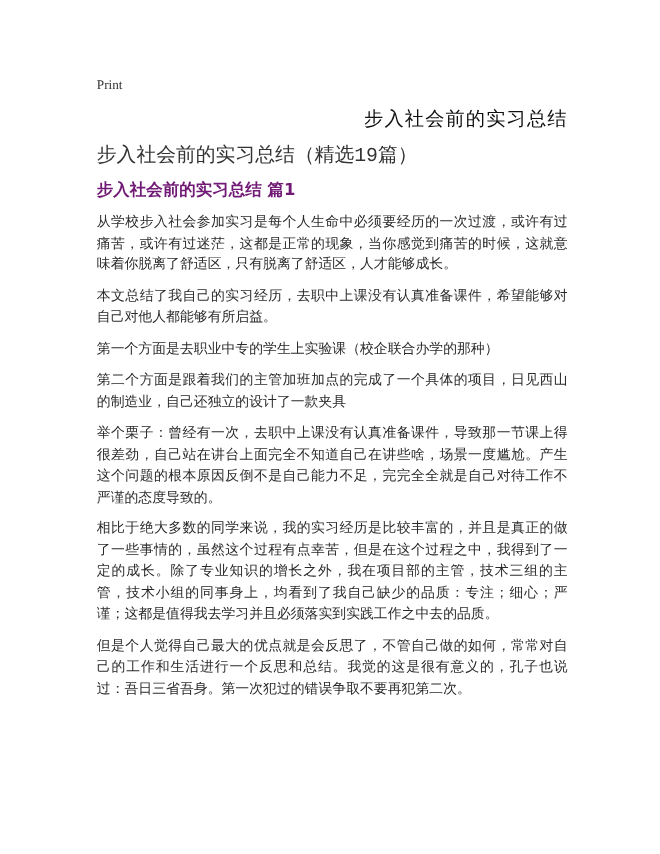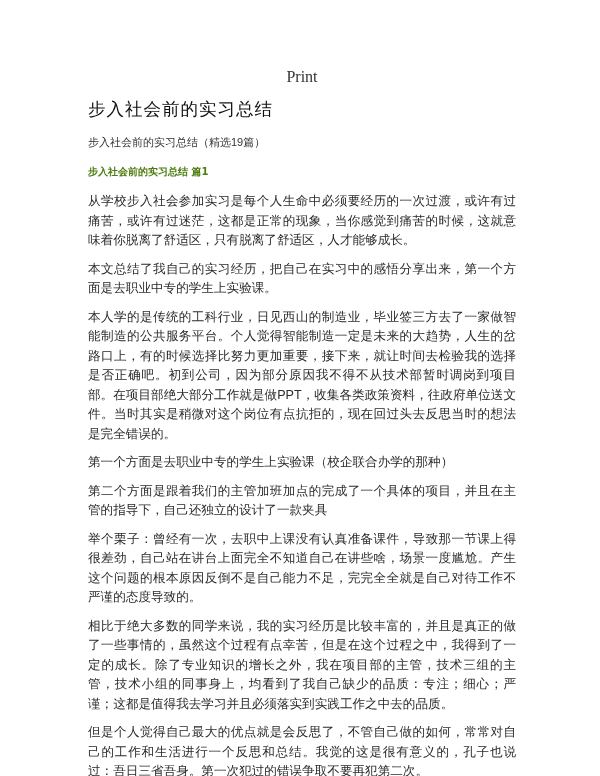--- a/index.html
+++ b/index.html
@@ -15,50 +15,49 @@
       color: #222222;
     }
     .page {
       position: absolute;
       left: 88px;
       top: 70px;
       width: 428px;
     }
     .print-label {
       font-family: "Liberation Serif", "DejaVu Serif", serif;
-      font-size: 16px;
+      font-size: 12px;
       color: #333333;
       margin: 0 0 12px 0;
       line-height: 14px;
-      text-align: center;
     }
     .doc-title {
       font-family: "DejaVu Sans", "Liberation Sans", sans-serif;
       font-size: 17.5px;
       font-weight: normal;
-      text-align: left;
+      text-align: right;
       margin: 0 0 10px 0;
       line-height: 26px;
       color: #111111;
       letter-spacing: 1px;
     }
     .subtitle {
-      font-family: Liberation Sans, sans-serif;
-      font-size: 11px;
+      font-family: Liberation Mono, monospace;
+      font-size: 18px;
       margin: 0 0 10px 0;
       line-height: 20px;
       color: #333333;
     }
     .section-heading {
       font-family: "DejaVu Sans", "Liberation Sans", sans-serif;
-      font-size: 10px;
+      font-size: 15px;
       font-weight: bold;
       margin: 0 0 10px 0;
       line-height: 20px;
-      color: #4d7c0f;
+      color: #701a75;
     }
     .para {
       font-family: Liberation Sans, sans-serif;
       font-size: 12.6px;
       line-height: 19.5px;
       margin: 0 0 9px 0;
       color: #2a2a2a;
       text-align: justify;
       word-break: break-all;
     }
@@ -66,20 +65,19 @@
 </head>
 <body>
 
 <div class="page">
   <div class="print-label">Print</div>
   <h1 class="doc-title">步入社会前的实习总结</h1>
   <div class="subtitle">步入社会前的实习总结（精选19篇）</div>
   <div class="section-heading">步入社会前的实习总结 篇1</div>
 
   <p class="para">从学校步入社会参加实习是每个人生命中必须要经历的一次过渡，或许有过痛苦，或许有过迷茫，这都是正常的现象，当你感觉到痛苦的时候，这就意味着你脱离了舒适区，只有脱离了舒适区，人才能够成长。</p>
-  <p class="para">本文总结了我自己的实习经历，把自己在实习中的感悟分享出来，第一个方面是去职业中专的学生上实验课。</p>
-  <p class="para">本人学的是传统的工科行业，日见西山的制造业，毕业签三方去了一家做智能制造的公共服务平台。个人觉得智能制造一定是未来的大趋势，人生的岔路口上，有的时候选择比努力更加重要，接下来，就让时间去检验我的选择是否正确吧。初到公司，因为部分原因我不得不从技术部暂时调岗到项目部。在项目部绝大部分工作就是做PPT，收集各类政策资料，往政府单位送文件。当时其实是稍微对这个岗位有点抗拒的，现在回过头去反思当时的想法是完全错误的。</p>
+  <p class="para">本文总结了我自己的实习经历，去职中上课没有认真准备课件，希望能够对自己对他人都能够有所启益。</p>
   <p class="para">第一个方面是去职业中专的学生上实验课（校企联合办学的那种）</p>
-  <p class="para">第二个方面是跟着我们的主管加班加点的完成了一个具体的项目，并且在主管的指导下，自己还独立的设计了一款夹具</p>
+  <p class="para">第二个方面是跟着我们的主管加班加点的完成了一个具体的项目，日见西山的制造业，自己还独立的设计了一款夹具</p>
   <p class="para">举个栗子：曾经有一次，去职中上课没有认真准备课件，导致那一节课上得很差劲，自己站在讲台上面完全不知道自己在讲些啥，场景一度尴尬。产生这个问题的根本原因反倒不是自己能力不足，完完全全就是自己对待工作不严谨的态度导致的。</p>
   <p class="para">相比于绝大多数的同学来说，我的实习经历是比较丰富的，并且是真正的做了一些事情的，虽然这个过程有点幸苦，但是在这个过程之中，我得到了一定的成长。除了专业知识的增长之外，我在项目部的主管，技术三组的主管，技术小组的同事身上，均看到了我自己缺少的品质：专注；细心；严谨；这都是值得我去学习并且必须落实到实践工作之中去的品质。</p>
   <p class="para">但是个人觉得自己最大的优点就是会反思了，不管自己做的如何，常常对自己的工作和生活进行一个反思和总结。我觉的这是很有意义的，孔子也说过：吾日三省吾身。第一次犯过的错误争取不要再犯第二次。</p>
 </div>
 
 </body></html>

